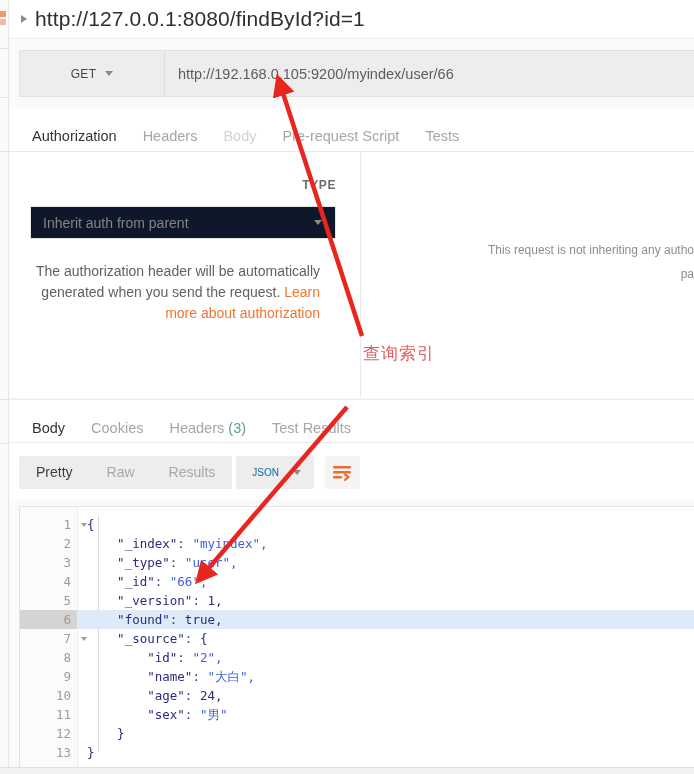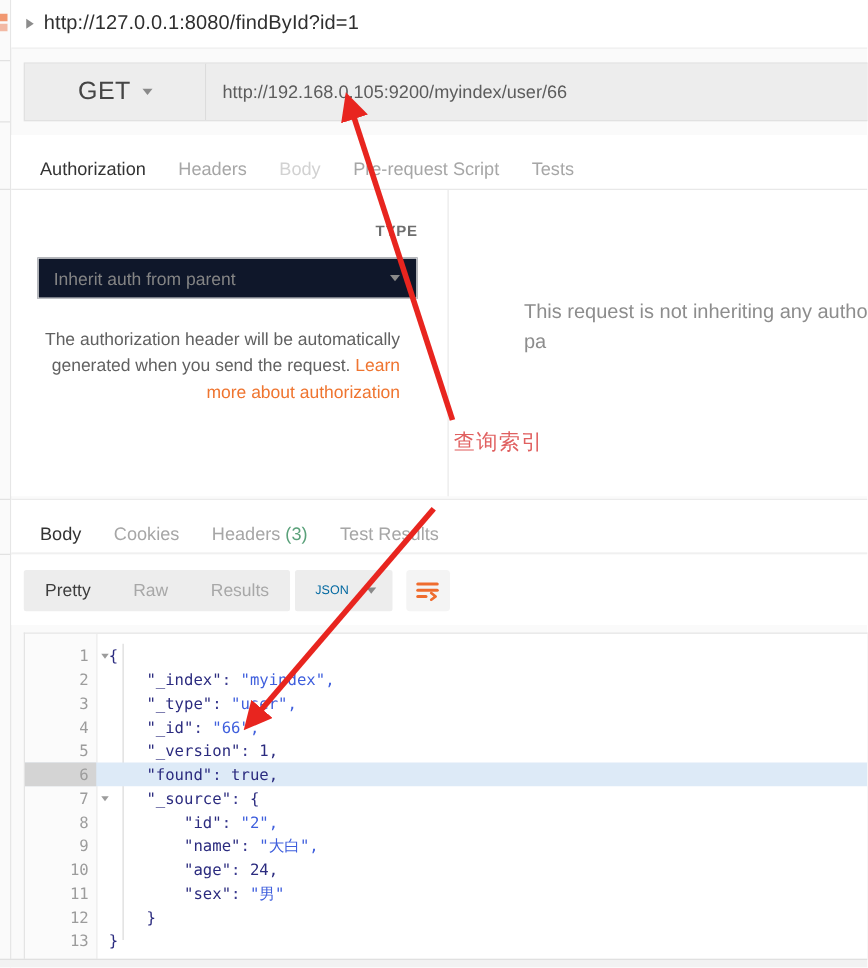--- a/index.html
+++ b/index.html
@@ -71,21 +71,21 @@
   }
   .collapse-caret {
     width: 0; height: 0;
     border-left: 6px solid #8c8c8c;
     border-top: 4px solid transparent;
     border-bottom: 4px solid transparent;
     margin-right: 8px;
     flex: none;
   }
   .req-title-text {
-    font-size: 16px;
+    font-size: 21px;
     color: #2f2f2f;
     letter-spacing: .1px;
     white-space: nowrap;
   }
 
   
   .url-row {
     position: absolute;
     left: 19px; top: 50px;
     right: -1px;
@@ -100,21 +100,21 @@
     width: 144px;
     background: #ededed;
     border-right: 1px solid #dcdcdc;
     display: flex;
     align-items: center;
     justify-content: center;
     gap: 9px;
     cursor: pointer;
   }
   .method-label {
-    font-size: 20px;
+    font-size: 12px;
     color: #454545;
     letter-spacing: .3px;
   }
   .caret-down {
     width: 0; height: 0;
     border-top: 5px solid #8a8a8a;
     border-left: 4px solid transparent;
     border-right: 4px solid transparent;
   }
   .url-input {
@@ -214,23 +214,24 @@
     color: #ef7530;
     cursor: pointer;
   }
   .auth-right {
     flex: 1;
     position: relative;
     padding-top: 86px;
     box-sizing: border-box;
   }
   .auth-right-text {
-    font-size: 16px;
+    font-size: 12px;
     line-height: 24px;
     color: #8d8d8d;
+    text-align: right;
     padding-right: 0;
     white-space: nowrap;
     margin-left: 60px;
   }
 
   
   .resp-tabs {
     position: absolute;
     left: 9px; top: 399px;
     right: 0;

